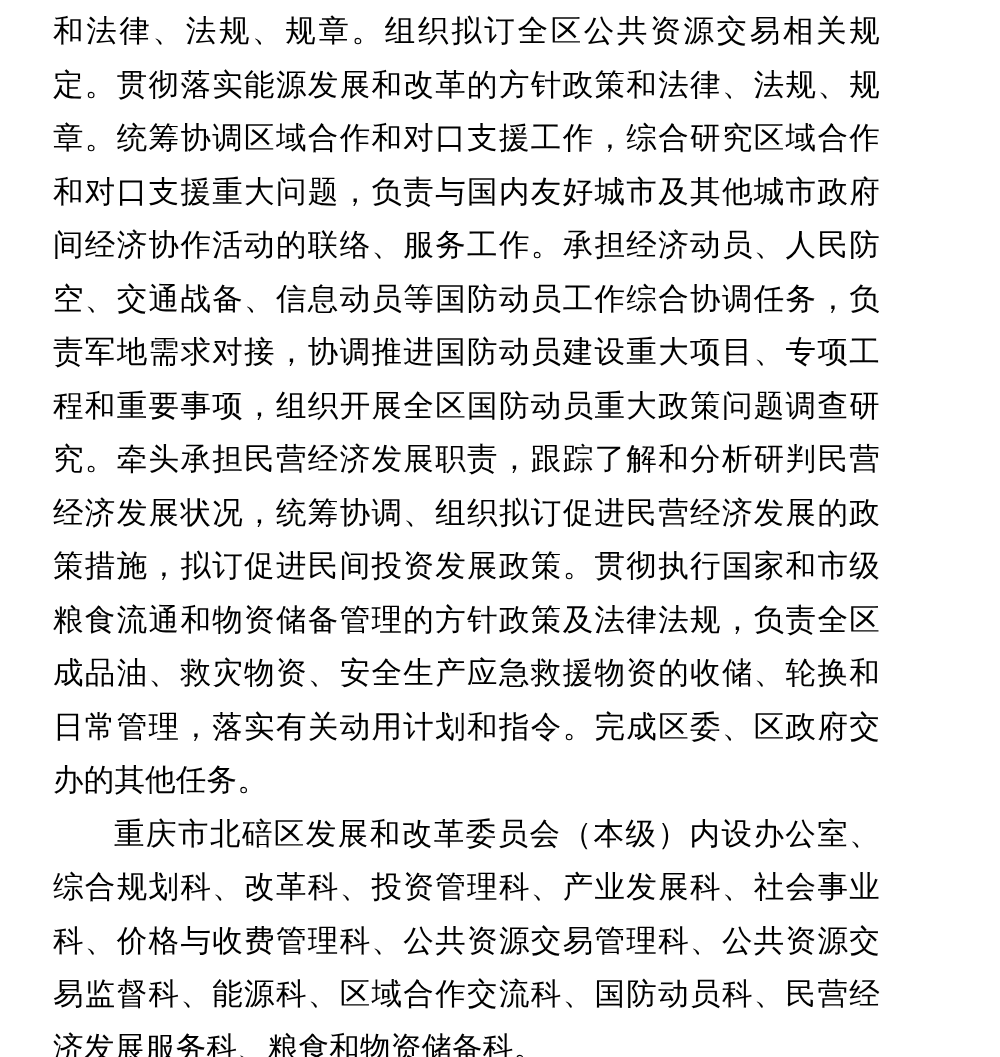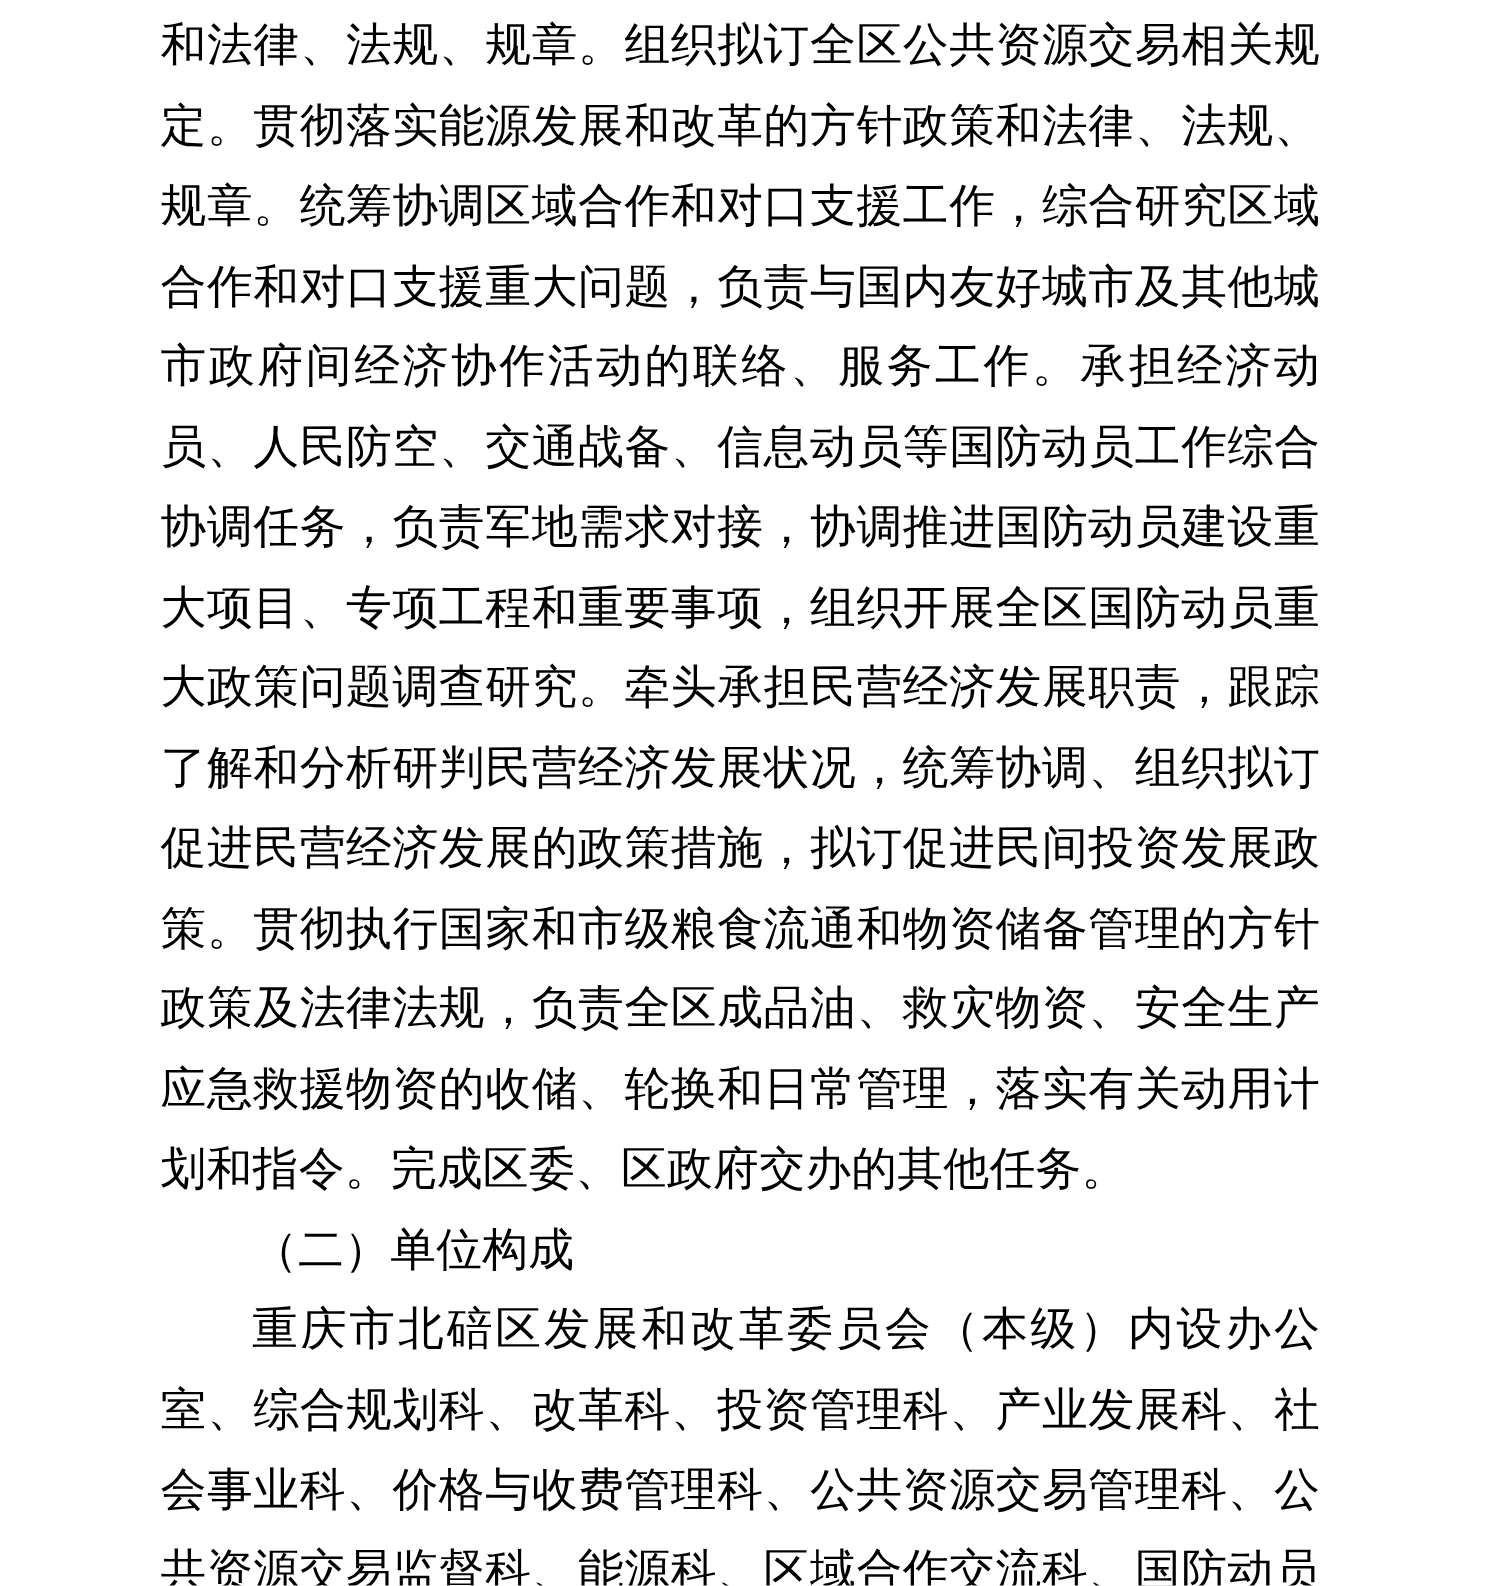--- a/index.html
+++ b/index.html
@@ -12,21 +12,21 @@
     height: 1057px;
     overflow: hidden;
     font-family: "DejaVu Serif", "Liberation Serif", serif;
     color: #000000;
   }
   .page {
     position: relative;
     width: 1000px;
     height: 934px;
     box-sizing: border-box;
-    padding: 0 120px 0 107px;
+    padding: 0 120px 0 53px;
   }
   .doc-body {
     padding-top: 4px;
   }
   p.para {
     margin: 0;
     font-size: 30.5px;
     line-height: 53.5px;
     text-align: justify;
     text-justify: inter-ideograph;
@@ -38,18 +38,17 @@
   }
 </style>
 </head>
 <body>
 
 <div class="page">
   <div class="doc-body">
 
     <p class="para">和法律、法规、规章。组织拟订全区公共资源交易相关规定。贯彻落实能源发展和改革的方针政策和法律、法规、规章。统筹协调区域合作和对口支援工作，综合研究区域合作和对口支援重大问题，负责与国内友好城市及其他城市政府间经济协作活动的联络、服务工作。承担经济动员、人民防空、交通战备、信息动员等国防动员工作综合协调任务，负责军地需求对接，协调推进国防动员建设重大项目、专项工程和重要事项，组织开展全区国防动员重大政策问题调查研究。牵头承担民营经济发展职责，跟踪了解和分析研判民营经济发展状况，统筹协调、组织拟订促进民营经济发展的政策措施，拟订促进民间投资发展政策。贯彻执行国家和市级粮食流通和物资储备管理的方针政策及法律法规，负责全区成品油、救灾物资、安全生产应急救援物资的收储、轮换和日常管理，落实有关动用计划和指令。完成区委、区政府交办的其他任务。</p>
 
-    <p class="para indent">（二）单位构成</p>
 
     <p class="para indent">重庆市北碚区发展和改革委员会（本级）内设办公室、综合规划科、改革科、投资管理科、产业发展科、社会事业科、价格与收费管理科、公共资源交易管理科、公共资源交易监督科、能源科、区域合作交流科、国防动员科、民营经济发展服务科、粮食和物资储备科。</p>
 
   </div>
 </div>
 
 </body></html>

